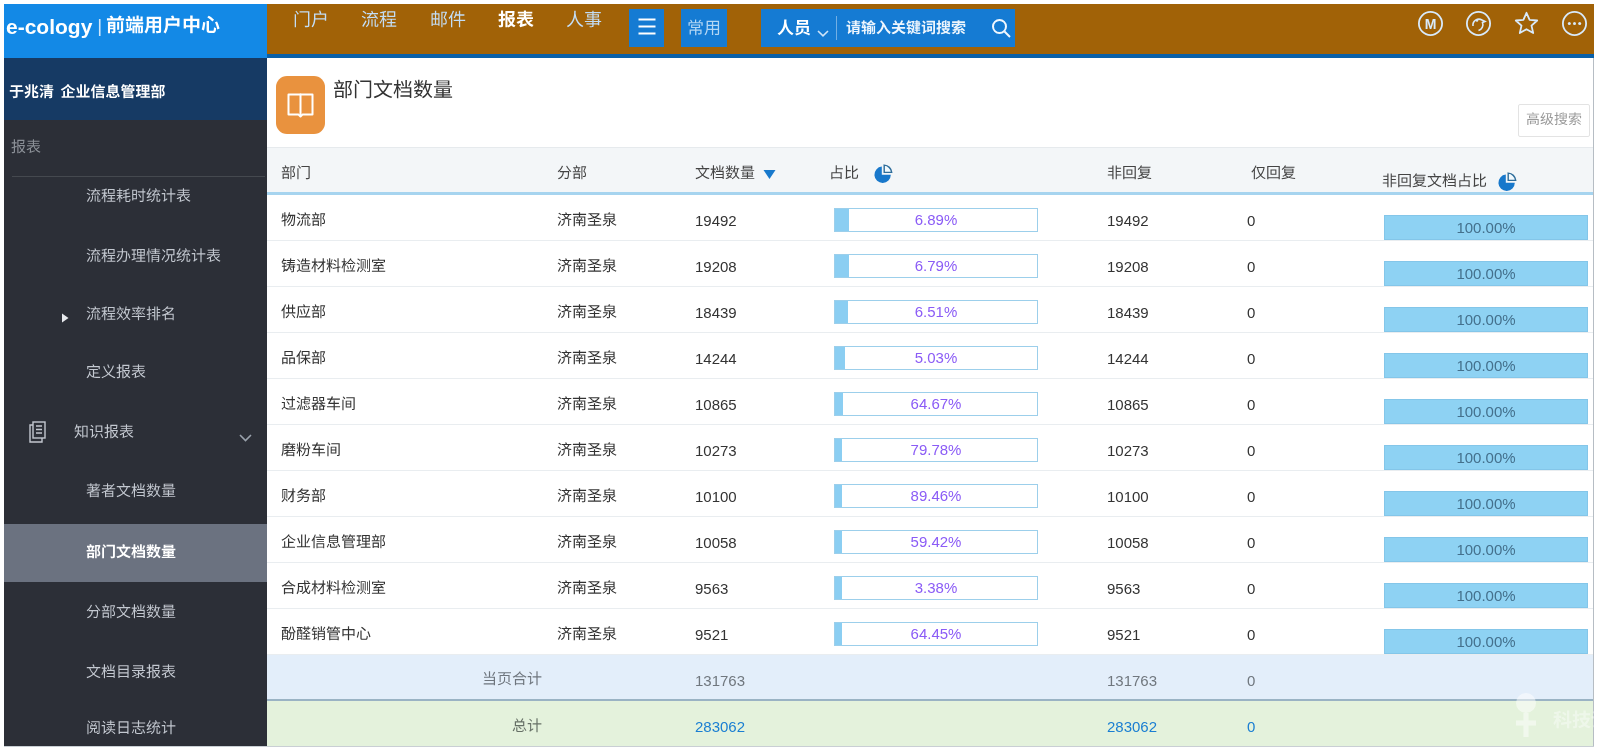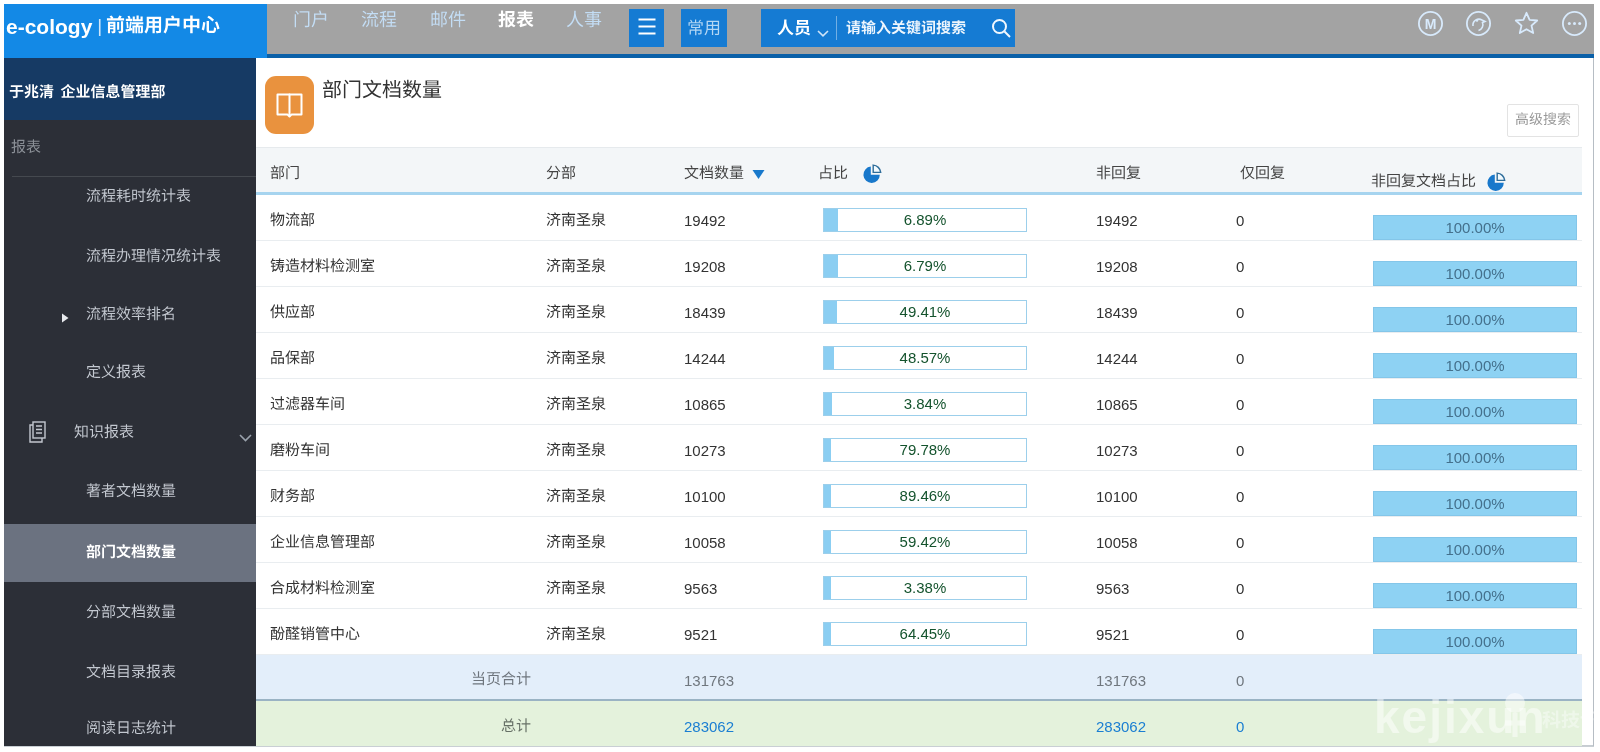--- a/index.html
+++ b/index.html
@@ -1,54 +1,54 @@
 <!DOCTYPE html>
 <html><head><meta charset="utf-8"><style>
 * { margin:0; padding:0; box-sizing:border-box; }
 body { width:1600px; height:752px; background:#fff; font-family:"Liberation Sans",sans-serif; position:relative; overflow:hidden; }
 svg.t { display:block; }
 .app { position:absolute; left:4px; top:4px; width:1590px; height:742px; border-right:1px solid #b9c0c6; border-bottom:1px solid #c6ccd1; }
-.topbar { position:absolute; left:0; top:0; width:1590px; height:54px; background:#a3a3a3; }
+.topbar { position:absolute; left:0; top:0; width:1590px; height:54px; background:#a16207; }
 .darkstrip { position:absolute; left:263px; right:0; bottom:0; height:4px; background:#0a60a8; }
 .logo { position:absolute; left:0; top:0; width:263px; height:54px; background:#1389e6; display:flex; align-items:center; padding-left:2px; padding-bottom:9px; }
 .elogo { color:#fff; font-size:21px; font-weight:bold; letter-spacing:0px; }
 .lbar { color:#cfe6fa; font-size:19px; margin:0 4px 2px 5px; font-weight:normal; }
 .nav { position:absolute; top:5px; }
 .tbox { position:absolute; top:5px; height:38px; background:#157bd3; display:flex; justify-content:center; }
 .vsep { position:absolute; left:75px; top:7px; width:1px; height:24px; background:rgba(255,255,255,0.4); }
 .ticon { position:absolute; top:6px; }
 .vline { position:absolute; left:1589px; top:54px; width:1px; height:688px; background:#b6bdc4; }
 .hline { position:absolute; left:0px; top:742px; width:1590px; height:1px; background:#c9cfd4; }
 .sidebar { position:absolute; left:0; top:54px; width:263px; height:688px; background:#2c2f37; }
 .sideuser { position:absolute; left:0; top:0; width:263px; height:62px; background:#163a64; display:flex; align-items:center; padding-left:5px; padding-top:7px; }
 .slabel { position:absolute; left:7px; top:80px; }
 .sdiv { position:absolute; left:8px; top:118px; width:253px; height:1px; background:#45494f; }
 .sitem { position:absolute; left:82px; }
 .sarrow { position:absolute; left:57px; top:251px; }
 .sicon { position:absolute; left:25px; top:363px; }
 .schev { position:absolute; left:235px; top:370px; }
 .ssel { position:absolute; left:0; top:466px; width:263px; height:58px; background:#6b7280; }
-.content { position:absolute; left:252px; top:54px; width:1326px; height:596px; background:#fff; }
+.content { position:absolute; left:263px; top:54px; width:1326px; height:596px; background:#fff; }
 .oicon { position:absolute; left:9px; top:18px; width:49px; height:58px; background:#e9923e; border-radius:11px; display:flex; align-items:center; justify-content:center; }
 .ptitle { position:absolute; left:66px; top:20px; }
 .advbtn { position:absolute; left:1251px; top:46px; width:72px; height:33px; border:1px solid #e3e3e3; border-radius:2px; display:flex; align-items:center; justify-content:center; }
 .table { position:absolute; left:0; top:89px; width:1326px; }
 .thead { display:flex; align-items:center; padding-top:8px; height:48px; background:#f3f6f8; border-top:1px solid #e6eaed; border-bottom:3px solid #a6d4ef; color:#444; }
 .tr { display:flex; align-items:center; padding-top:6px; height:46px; border-bottom:1px solid #e9edf0; font-size:15px; color:#333; }
 .c1 { width:290px; padding-left:14px; }
 .c2 { width:138px; }
 .c3 { width:138px; }
 .c4 { width:212px; }
 .c5 { width:140px; padding-left:62px; }
 .c6 { width:140px; padding-left:62px; }
 .c7 { width:268px;margin-top:16px; }
 .hflex { display:flex; align-items:center; }
 .bar { margin-left:1px; margin-top:-2px; width:204px; height:24px; border:1px solid #9ccfeb; background:#fff; position:relative; }
 .bar i { position:absolute; left:0; top:0; bottom:0; background:#8bcef2; }
-.bar span { position:absolute; left:0; right:0; top:0; bottom:0; text-align:center; line-height:22px; color:#14532d; }
+.bar span { position:absolute; left:0; right:0; top:0; bottom:0; text-align:center; line-height:22px; color:#8b5cf6; }
 .rbar { margin-left:59px; margin-top:-2px; width:204px; height:25px; background:#8ed2f3; border:1px solid #84c6e9; text-align:center; line-height:23px; color:#44708c; }
 .foot1 { display:flex; align-items:center; padding-top:6px; height:46px; background:#e3eefa; color:#70777e; font-size:15px; border-bottom:2px solid #9ab3c4;justify-content:center; }
 .foot2 { display:flex; align-items:center; padding-top:6px; height:45px; background:#e4f2dc; color:#1a7ed2; font-size:15px; }
 .r { display:flex; justify-content:flex-end; padding-right:14px; }
 .wm { position:absolute; left:1118px; top:-11px; font-size:46px; font-weight:bold; color:rgba(255,255,255,0.5); font-family:"Liberation Sans"; letter-spacing:2px; }
 </style></head>
 <body>
 <svg width="0" height="0" style="position:absolute">
     <defs>
       <g id="jnsq">
@@ -427,21 +427,21 @@
           </div>
 <div class="c2">
             <svg class="t" width="61.0" height="19.5" viewBox="0 0 61.0 19.5">
               <use href="#jnsq"></use>
             </svg>
           </div>
 <div class="c3">18439</div>
 <div class="c4">
             <div class="bar">
               <i style="width:6.51%"></i>
-              <span>49.41%</span>
+              <span>6.51%</span>
             </div>
           </div>
 <div class="c5">18439</div>
 <div class="c6">0</div>
 <div class="c7">
             <div class="rbar">100.00%</div>
           </div>
 </div>
 <div class="tr">
 <div class="c1">
@@ -453,21 +453,21 @@
           </div>
 <div class="c2">
             <svg class="t" width="61.0" height="19.5" viewBox="0 0 61.0 19.5">
               <use href="#jnsq"></use>
             </svg>
           </div>
 <div class="c3">14244</div>
 <div class="c4">
             <div class="bar">
               <i style="width:5.03%"></i>
-              <span>48.57%</span>
+              <span>5.03%</span>
             </div>
           </div>
 <div class="c5">14244</div>
 <div class="c6">0</div>
 <div class="c7">
             <div class="rbar">100.00%</div>
           </div>
 </div>
 <div class="tr">
 <div class="c1">
@@ -479,21 +479,21 @@
           </div>
 <div class="c2">
             <svg class="t" width="61.0" height="19.5" viewBox="0 0 61.0 19.5">
               <use href="#jnsq"></use>
             </svg>
           </div>
 <div class="c3">10865</div>
 <div class="c4">
             <div class="bar">
               <i style="width:3.84%"></i>
-              <span>3.84%</span>
+              <span>64.67%</span>
             </div>
           </div>
 <div class="c5">10865</div>
 <div class="c6">0</div>
 <div class="c7">
             <div class="rbar">100.00%</div>
           </div>
 </div>
 <div class="tr">
 <div class="c1">
@@ -647,21 +647,20 @@
                 <path d="M11.4 -3.2C12.2 -2.2 13.1 -0.8 13.5 0.1L14.4 -0.4C14 -1.4 13.1 -2.7 12.2 -3.7ZM6.2 -4C7.2 -3.4 8.3 -2.3 8.9 -1.6L9.7 -2.3C9.1 -3 8 -4 7 -4.7ZM4.2 -3.6V-0.5C4.2 0.7 4.7 1 6.5 1C6.8 1 9.4 1 9.8 1C11.2 1 11.6 0.6 11.8 -1.1C11.4 -1.2 10.9 -1.3 10.7 -1.5C10.6 -0.2 10.5 0 9.8 0C9.2 0 7 0 6.5 0C5.6 0 5.4 -0.1 5.4 -0.5V-3.6ZM2.1 -3.4C1.8 -2.2 1.3 -0.9 0.6 -0.1L1.7 0.4C2.4 -0.5 2.9 -1.9 3.1 -3.2ZM4 -8.5H11.1V-5.9H4ZM2.8 -9.6V-4.8H12.3V-9.6H9.9C10.4 -10.3 10.9 -11.3 11.4 -12.1L10.3 -12.6C9.9 -11.7 9.2 -10.4 8.6 -9.6H5.5L6.4 -10C6.2 -10.7 5.5 -11.8 4.8 -12.5L3.9 -12.1C4.5 -11.3 5.1 -10.3 5.4 -9.6Z M17.1 -11.6C17.9 -10.9 18.9 -9.9 19.4 -9.3L20.2 -10.1C19.7 -10.7 18.6 -11.7 17.8 -12.3ZM15.7 -7.9V-6.8H18.1V-1.4C18.1 -0.8 17.6 -0.3 17.3 -0.1C17.5 0.1 17.8 0.6 17.9 0.9C18.2 0.6 18.6 0.3 21.4 -1.7C21.3 -1.9 21.1 -2.4 21.1 -2.7L19.2 -1.5V-7.9ZM24.4 -12.6V-7.6H20.6V-6.5H24.4V1.2H25.6V-6.5H29.4V-7.6H25.6V-12.6Z" fill="#667066"></path>
               </g>
             </svg>
           </div>
       <div class="c2"></div>
           <div class="c3">283062</div>
           <div class="c4"></div>
       <div class="c5">283062</div>
           <div class="c6">0</div>
           <div class="c7"></div>
-      <div class="wm">kejixun</div>
           <svg style="position:absolute;left:1236px;top:-12px;opacity:0.5" width="46" height="58" viewBox="0 0 46 58">
             <circle cx="23" cy="14" r="10" fill="#fff"></circle>
             <path d="M23 24 L23 48 M13 34 L33 34" stroke="#fff" stroke-width="5"></path>
           </svg>
           <span style="position:absolute;left:1286px;top:8px;opacity:0.4">
             <svg class="t" width="96.0" height="24.7" viewBox="0 0 96.0 24.7">
               <g transform="translate(0,17.67)">
                 <path d="M9.1 -13.7C10.2 -12.9 11.4 -11.6 12 -10.8L13.6 -12.3C13 -13.1 11.7 -14.2 10.6 -15ZM8.4 -8.7C9.5 -7.9 10.9 -6.6 11.5 -5.8L13 -7.3C12.4 -8.1 11 -9.2 9.9 -10ZM6.9 -16C5.3 -15.3 2.9 -14.7 0.8 -14.4C1 -13.9 1.3 -13.1 1.4 -12.7C2.1 -12.7 2.8 -12.8 3.5 -13V-10.8H0.6V-8.7H3.2C2.5 -6.8 1.4 -4.8 0.4 -3.6C0.7 -3 1.2 -2 1.4 -1.4C2.2 -2.3 2.9 -3.7 3.5 -5.1V1.7H5.7V-6C6.2 -5.3 6.6 -4.5 6.9 -4L8.2 -5.7C7.8 -6.2 6.3 -8 5.7 -8.5V-8.7H8.2V-10.8H5.7V-13.4C6.6 -13.6 7.4 -13.9 8.2 -14.1ZM7.9 -3.9 8.3 -1.7 14 -2.7V1.7H16.3V-3.1L18.5 -3.5L18.2 -5.7L16.3 -5.3V-16.1H14V-4.9Z M30.4 -16.1V-13.4H26.3V-11.3H30.4V-9H26.7V-7H27.7L27.1 -6.8C27.8 -5.1 28.7 -3.6 29.8 -2.3C28.5 -1.4 26.9 -0.8 25.2 -0.4C25.7 0.1 26.2 1.1 26.4 1.7C28.3 1.1 30 0.3 31.5 -0.7C32.8 0.4 34.4 1.2 36.2 1.7C36.6 1.1 37.2 0.2 37.7 -0.2C36 -0.7 34.5 -1.3 33.3 -2.2C34.9 -3.8 36.1 -5.9 36.8 -8.5L35.4 -9.1L35 -9H32.7V-11.3H37V-13.4H32.7V-16.1ZM29.3 -7H34C33.4 -5.7 32.5 -4.6 31.5 -3.6C30.6 -4.6 29.8 -5.7 29.3 -7ZM22 -16.1V-12.5H19.8V-10.4H22V-7C21.1 -6.8 20.2 -6.6 19.5 -6.5L20.1 -4.3L22 -4.8V-0.8C22 -0.6 21.9 -0.5 21.6 -0.5C21.4 -0.5 20.6 -0.5 19.8 -0.5C20.1 0.1 20.4 1 20.4 1.6C21.8 1.6 22.7 1.5 23.4 1.2C24 0.8 24.2 0.3 24.2 -0.8V-5.4L26.2 -5.9L26 -8L24.2 -7.6V-10.4H26.1V-12.5H24.2V-16.1Z M39.6 -14.5C40.5 -13.5 41.7 -12.2 42.3 -11.3L43.9 -12.8C43.3 -13.7 42.1 -14.9 41.1 -15.8ZM38.6 -10.3V-8.1H40.9V-2.4C40.9 -1.5 40.4 -0.9 39.9 -0.6C40.3 -0.1 40.9 0.8 41.1 1.4C41.4 0.9 42 0.3 45.5 -2.7C45.3 -3.2 44.9 -4 44.7 -4.7L43.1 -3.3V-10.3ZM44.7 -15.2V-13.1H47V-8.5H44.6V-6.4H47V1.4H49.1V-6.4H51.5V-8.5H49.1V-13.1H52C52 -5.9 52 0.7 54.1 1.5C55.3 2 56.3 1.4 56.6 -1.6C56.3 -1.9 55.7 -2.8 55.4 -3.4C55.3 -2.1 55.2 -0.8 55.1 -0.8C54.2 -1 54.1 -8.8 54.3 -15.2Z M67.3 -2.5C69.7 -1.4 72.3 0.2 73.8 1.5L75.3 -0.3C73.8 -1.5 71 -3.1 68.4 -4.1ZM60.2 -14C61.7 -13.4 63.7 -12.4 64.6 -11.6L65.9 -13.4C64.9 -14.2 62.9 -15.1 61.4 -15.6ZM58.5 -10.4C60 -9.7 62 -8.7 62.9 -7.9L64.3 -9.6C63.3 -10.4 61.3 -11.4 59.8 -12ZM57.9 -7.6V-5.5H65.6C64.5 -3.1 62.2 -1.3 57.7 -0.2C58.2 0.2 58.8 1.1 59 1.7C64.5 0.3 67 -2.2 68.1 -5.5H75.1V-7.6H68.6C69.1 -10.1 69.1 -12.9 69.1 -16.1H66.7C66.7 -12.7 66.8 -10 66.3 -7.6Z M81.1 -3.4C80.2 -2.4 78.6 -1.2 77.3 -0.6C77.8 -0.2 78.5 0.6 78.8 1.1C80.2 0.2 81.9 -1.3 82.9 -2.6ZM87.9 -2.2C89.1 -1.2 90.6 0.3 91.3 1.3L93 -0C92.3 -1 90.7 -2.4 89.5 -3.4ZM88 -12.7C87.3 -12 86.5 -11.3 85.6 -10.8C84.6 -11.3 83.7 -12 83 -12.7ZM82.8 -16.2C81.8 -14.5 80 -12.7 77.2 -11.4C77.7 -11 78.5 -10.2 78.8 -9.7C79.8 -10.2 80.7 -10.8 81.4 -11.4C82 -10.8 82.7 -10.2 83.4 -9.7C81.3 -8.9 78.9 -8.4 76.5 -8.1C76.9 -7.5 77.3 -6.6 77.5 -6C80.4 -6.5 83.2 -7.2 85.6 -8.4C87.8 -7.4 90.3 -6.6 93.1 -6.3C93.4 -6.8 94 -7.8 94.5 -8.3C92 -8.5 89.8 -9 87.9 -9.7C89.4 -10.8 90.7 -12.2 91.6 -13.8L90 -14.7L89.6 -14.6H84.5C84.8 -15 85.1 -15.3 85.3 -15.7ZM84.3 -7.2V-5.7H78.7V-3.7H84.3V-0.6C84.3 -0.4 84.2 -0.3 84 -0.3C83.8 -0.3 82.9 -0.3 82.2 -0.3C82.5 0.2 82.8 1.1 82.9 1.7C84.1 1.7 85 1.7 85.7 1.3C86.4 1 86.6 0.5 86.6 -0.6V-3.7H92.5V-5.7H86.6V-7.2Z" fill="#ffffff"></path>
               </g>
             </svg>

